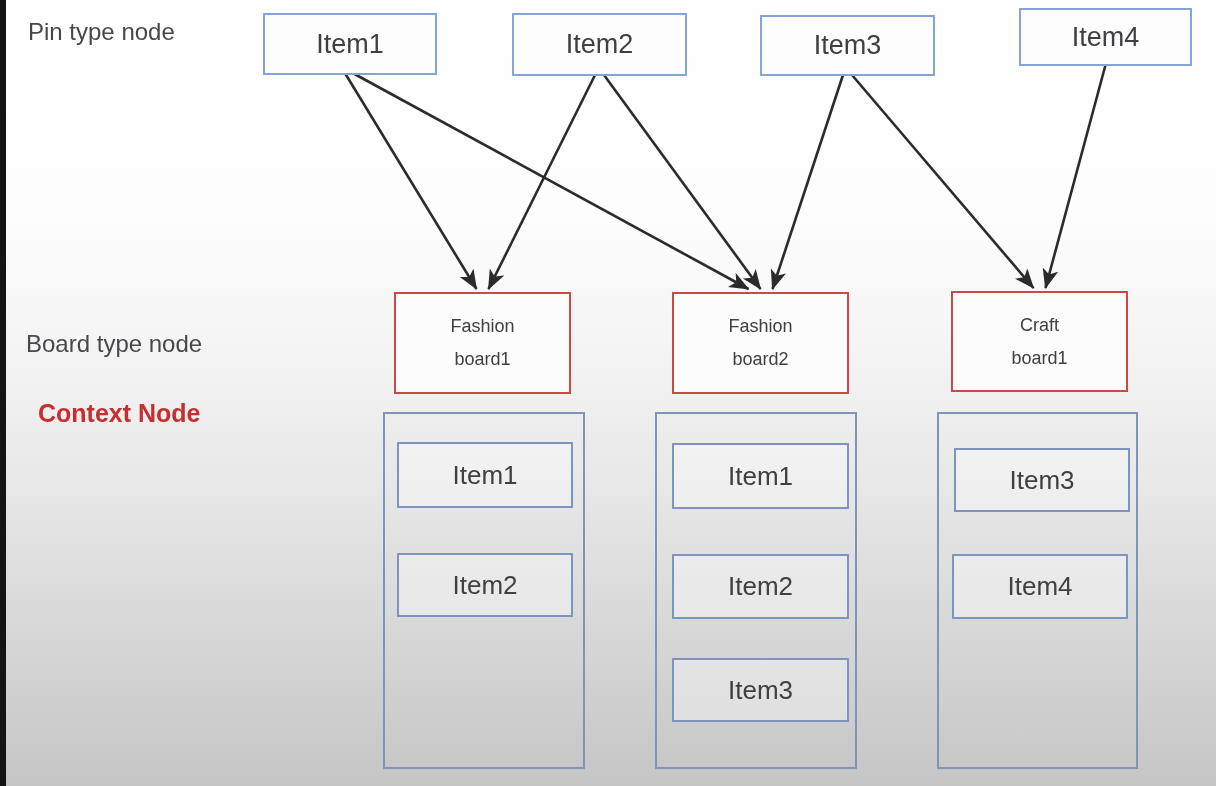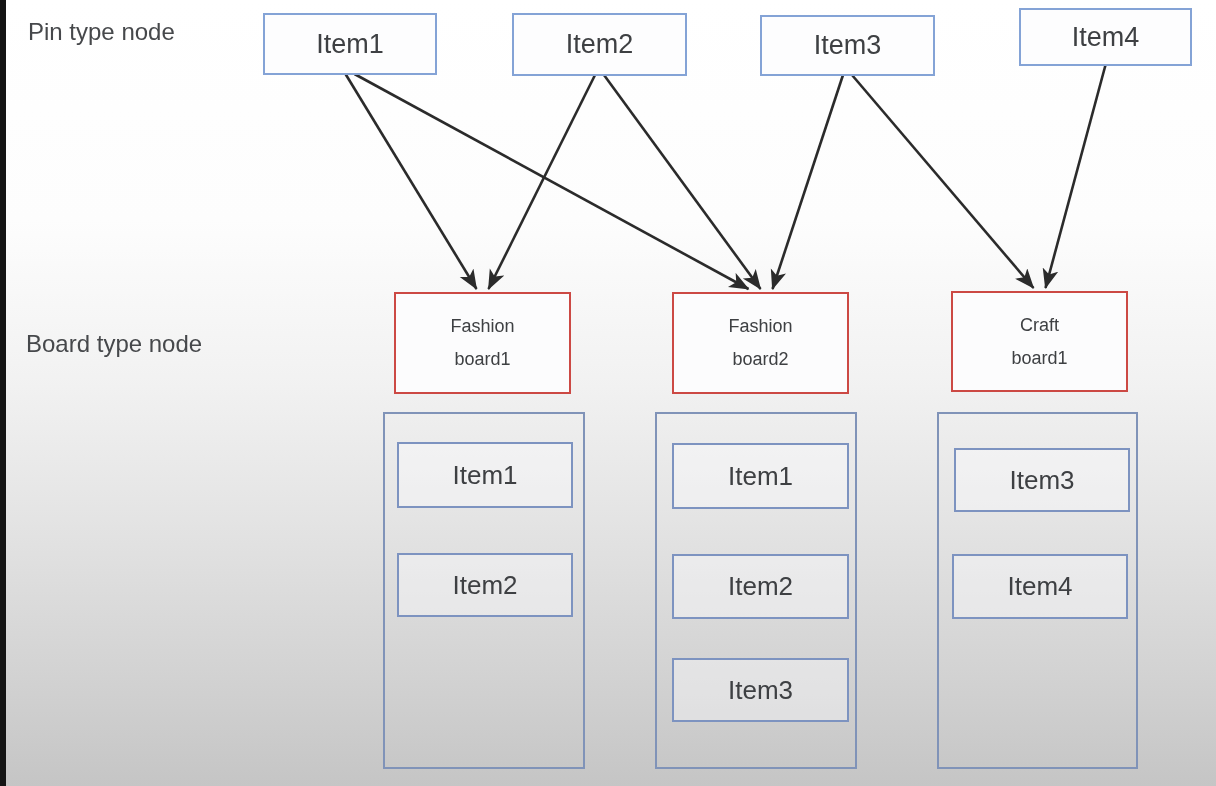--- a/index.html
+++ b/index.html
@@ -80,20 +80,21 @@
       <line x1="604" y1="75" x2="760.5" y2="289" class="edge" marker-end="url(#arrowhead)"></line>
       <line x1="843" y1="75" x2="772.5" y2="289" class="edge" marker-end="url(#arrowhead)"></line>
       <line x1="852" y1="75" x2="1033.5" y2="288" class="edge" marker-end="url(#arrowhead)"></line>
       <line x1="1105.5" y1="65" x2="1045.5" y2="288" class="edge" marker-end="url(#arrowhead)"></line>
     </svg>
 
   <div class="letterbox"></div>
 
   <div class="side-label label-pin">Pin type node</div>
   <div class="side-label label-board">Board type node</div>
+  <div class="side-label accent-red label-context">Context Node</div>
 
   <div class="node pin pin-1">Item1</div>
   <div class="node pin pin-2">Item2</div>
   <div class="node pin pin-3">Item3</div>
   <div class="node pin pin-4">Item4</div>
 
   <div class="node board board-1">Fashion
 board1</div>
   <div class="node board board-2">Fashion
 board2</div>

